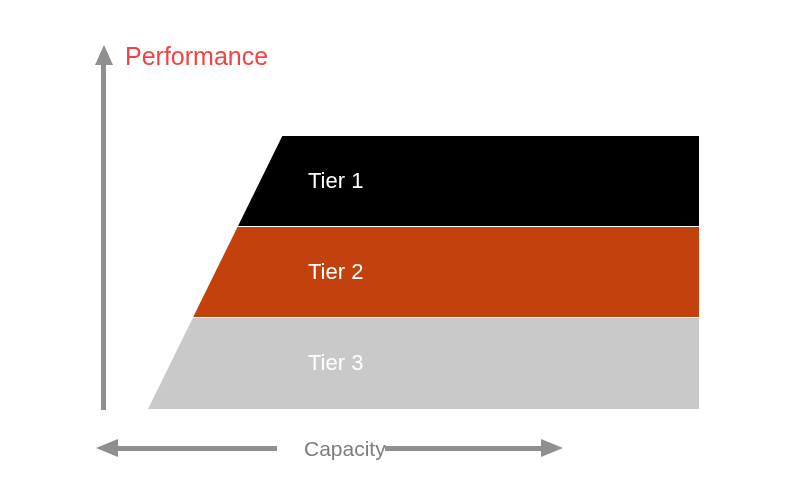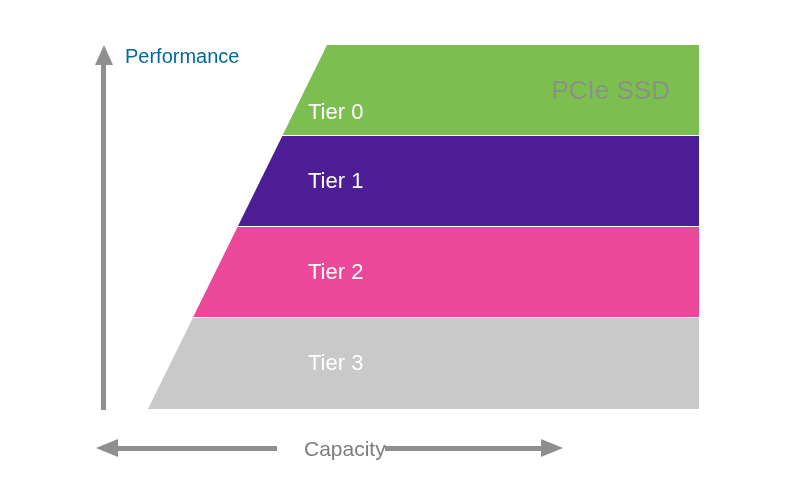--- a/index.html
+++ b/index.html
@@ -73,23 +73,23 @@
     width: 0;
     height: 0;
     border-left: 9px solid transparent;
     border-right: 9px solid transparent;
     border-bottom: 20px solid #8f8f8f;
   }
   .y-label {
     position: absolute;
     left: 125px;
     top: 44px;
-    font-size: 20px;
+    font-size: 25px;
     line-height: 24px;
-    color: #0369a1;
+    color: #ef4444;
     white-space: nowrap;
   }
 
   
   .x-line-left {
     position: absolute;
     left: 114px;
     top: 446px;
     width: 163px;
     height: 5px;
@@ -136,28 +136,24 @@
 </head>
 <body>
 
 <div class="canvas">
 
   <div class="y-arrowhead"></div>
   <div class="y-line"></div>
   <div class="y-label">Performance</div>
 
   <div class="pyramid">
-    <div class="tier tier0" style="background-color: rgb(125, 190, 80);">
-      <span class="tier-name">Tier 0</span>
-      <span class="tier-tech">PCIe SSD</span>
-    </div>
-    <div class="tier tier1" style="background-color: #4c1d95;">
+    <div class="tier tier1" style="background-color: #000000;">
       <span class="tier-name">Tier 1</span>
     </div>
-    <div class="tier tier2" style="background-color: #ec4899;">
+    <div class="tier tier2" style="background-color: #c2410c;">
       <span class="tier-name">Tier 2</span>
       <span class="tier-tech"></span>
     </div>
     <div class="tier tier3" style="background-color: rgb(201, 201, 201);">
       <span class="tier-name">Tier 3</span>
     </div>
   </div>
 
   <div class="x-arrowhead-left"></div>
   <div class="x-line-left"></div>

